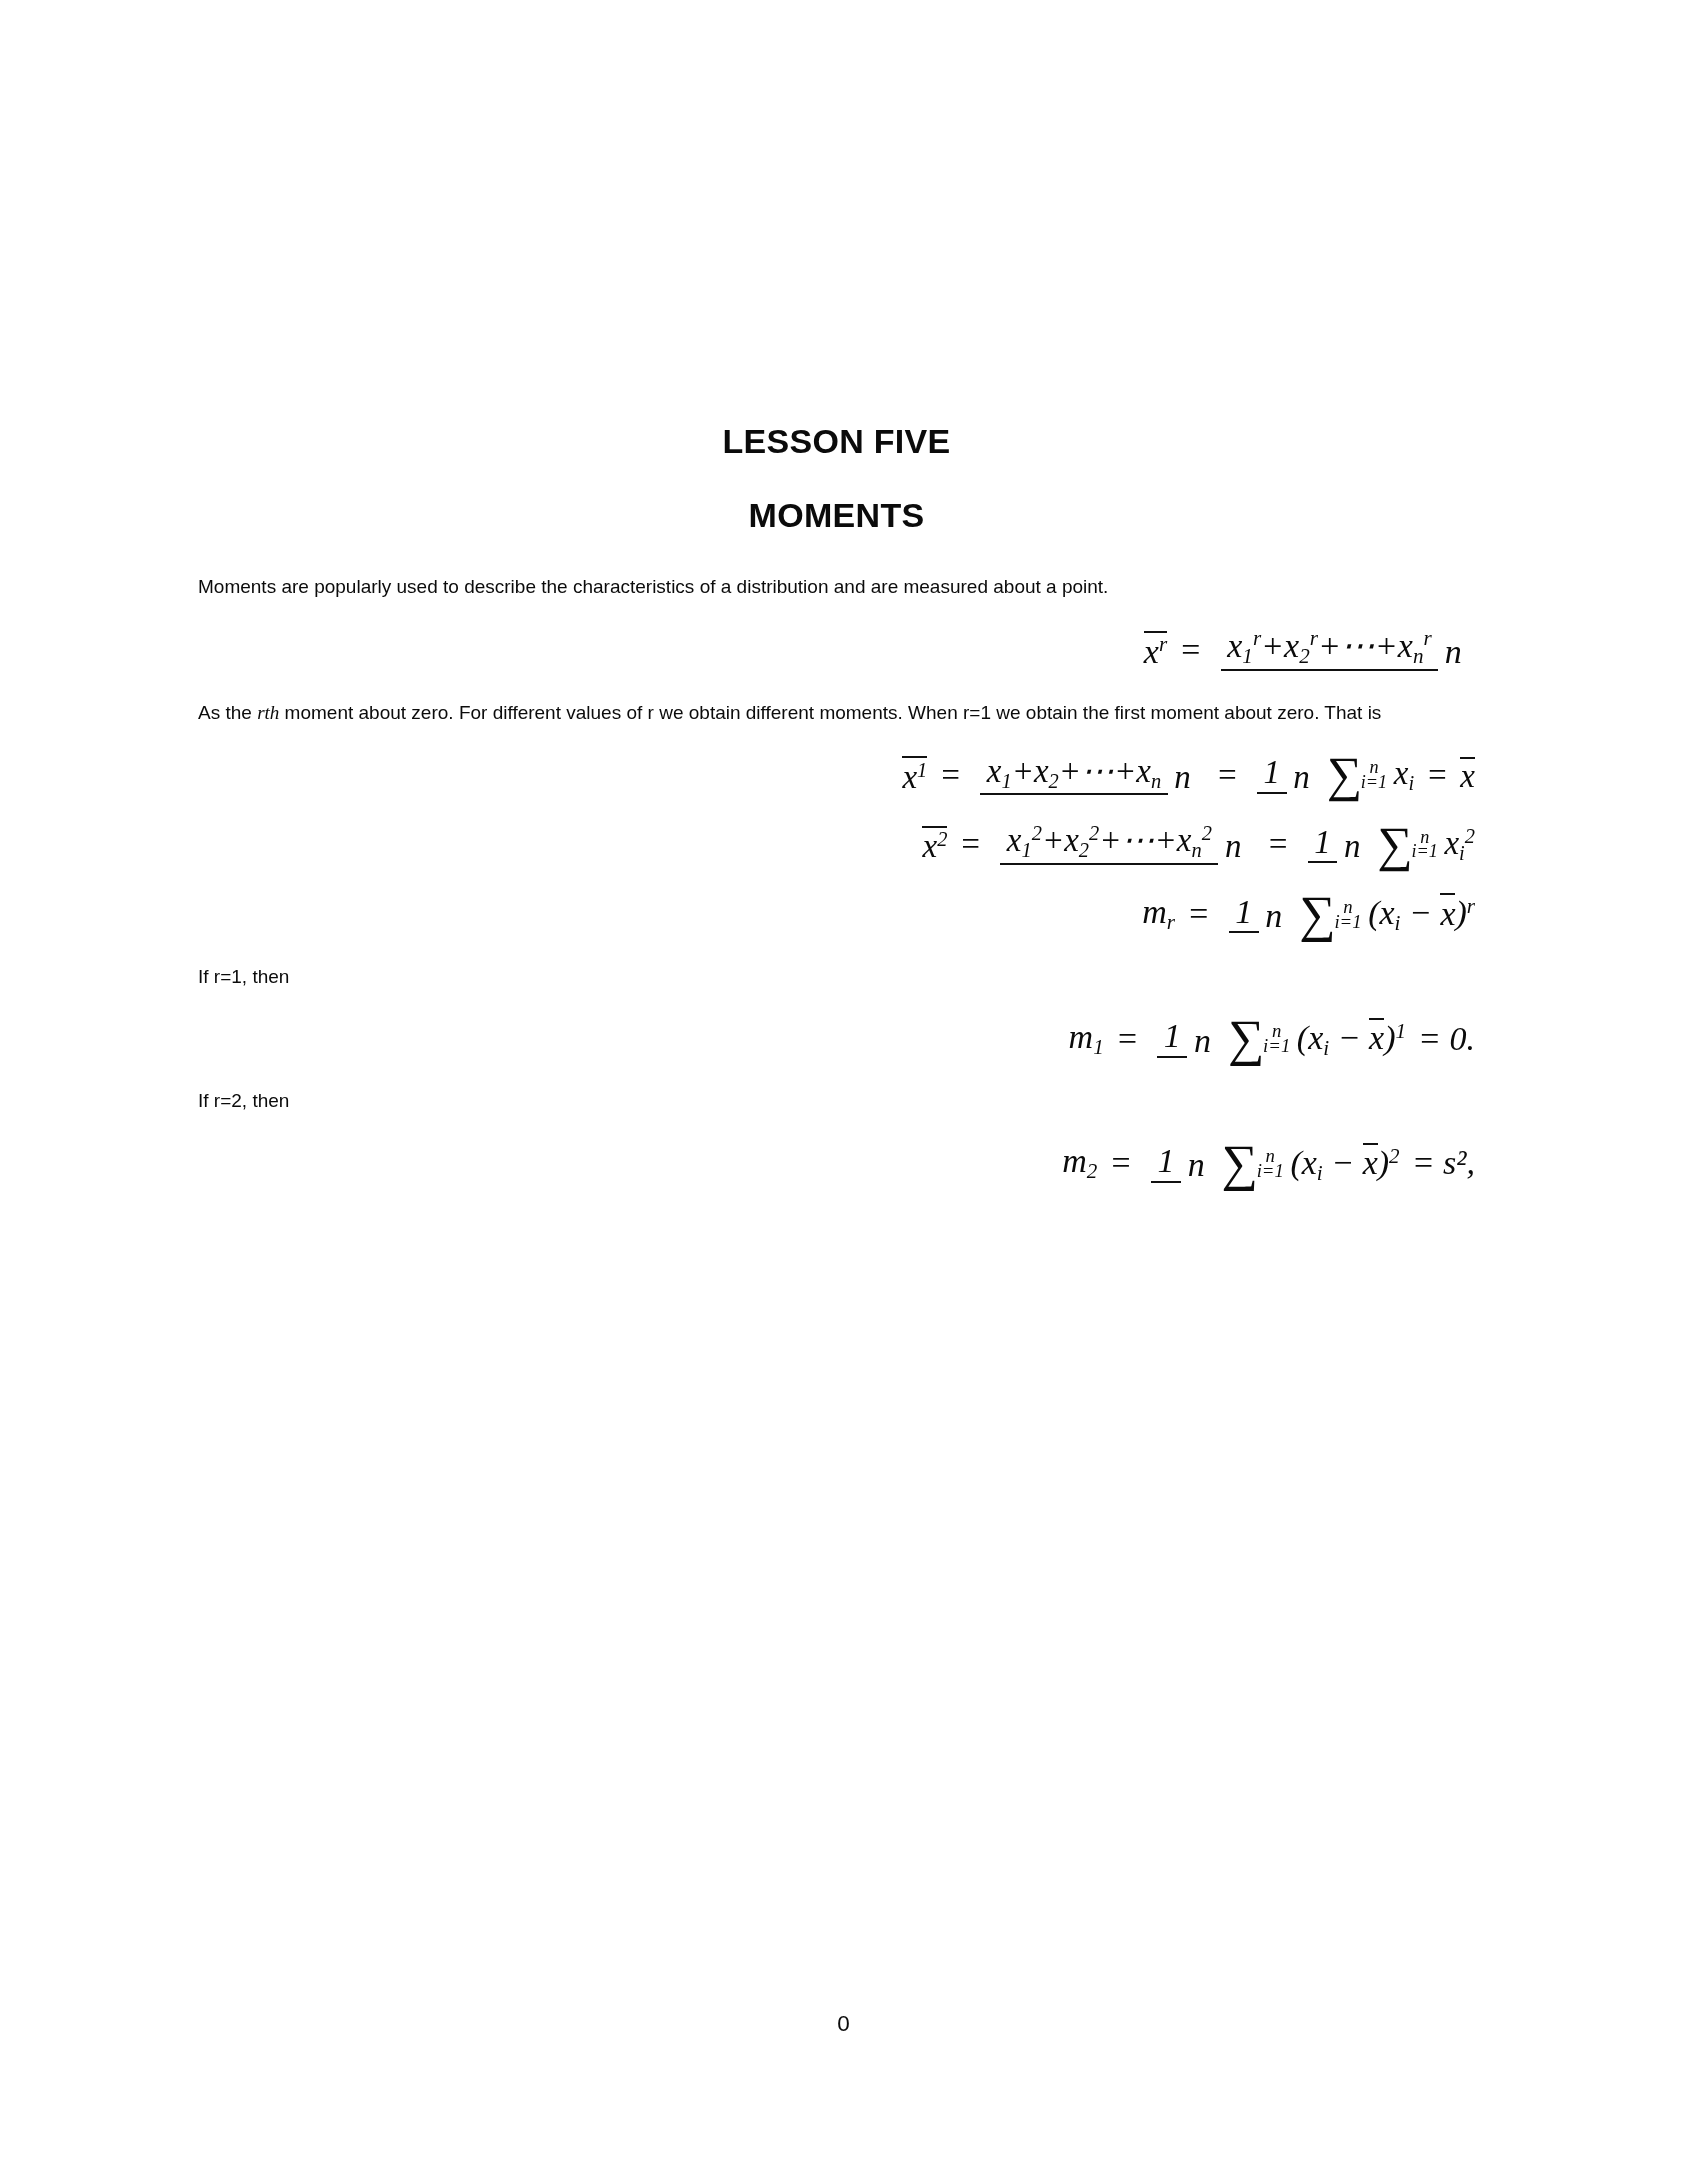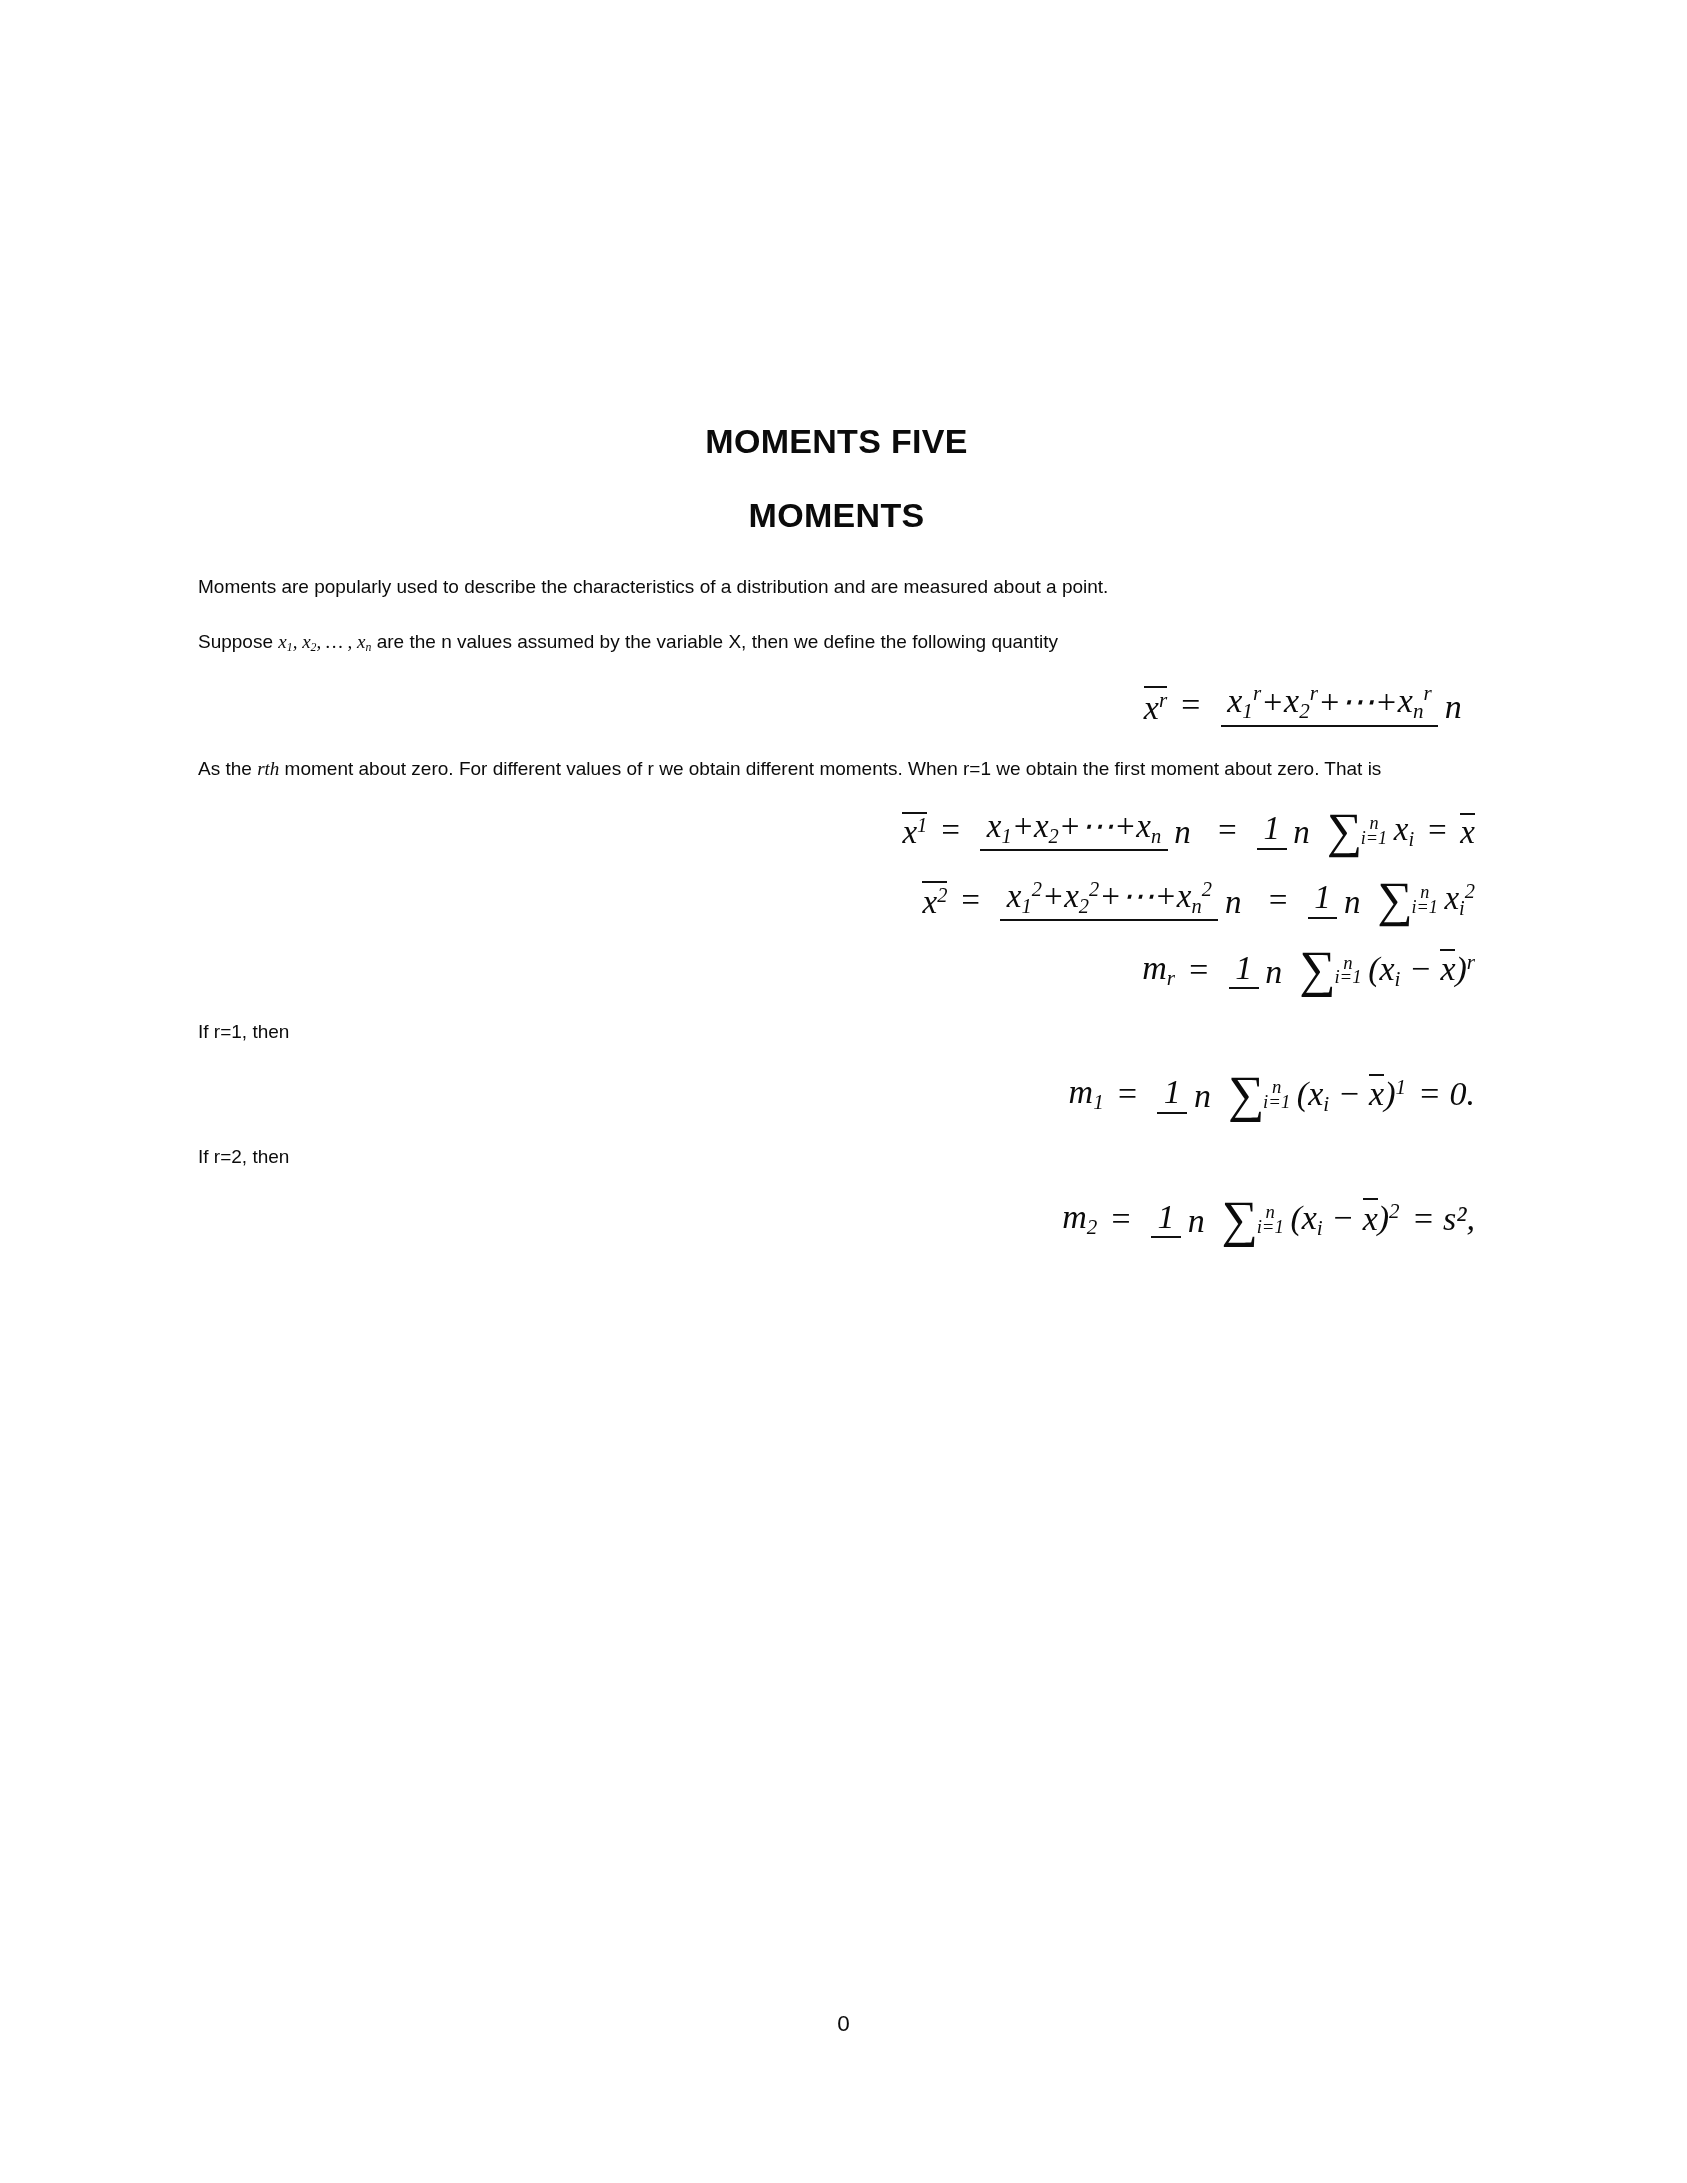--- a/index.html
+++ b/index.html
@@ -128,28 +128,25 @@
     color: #0b0b0b;
   }
   .nowrap { white-space: nowrap; }
 </style>
 </head>
 <body>
 
 <div class="page">
   <div class="content">
 
-    <h1 class="title">MOMENTS FIVE</h1>
+    <h1 class="title">LESSON FIVE</h1>
     <h2 class="title2">MOMENTS</h2>
 
     <p class="para">Moments are popularly used to describe the characteristics of a distribution and are measured about a point.</p>
 
-    <p class="para">
-      <span>Suppose </span><span class="mathtext nowrap"><span class="mathtext">x</span><sub>1</sub><span>, </span><span class="mathtext">x</span><sub>2</sub><span>, … , </span><span class="mathtext">x</span><sub>n</sub></span><span> are the n values assumed by the variable X, then we define the following quantity</span>
-    </p>
 
     <div class="eq eq-big">
       <span class="row">
         <span class="ovl"><span>x</span><sup>r</sup></span>
         <span style="margin:0 12px;">=</span>
         <span class="frac">
           <span class="num">
             <span>x<sub>1</sub><sup>r</sup></span><span>+</span><span>x<sub>2</sub><sup>r</sup></span><span>+</span><span>⋯</span><span>+</span><span>x<sub>n</sub><sup>r</sup></span>
           </span>
           <span class="den">n</span>

